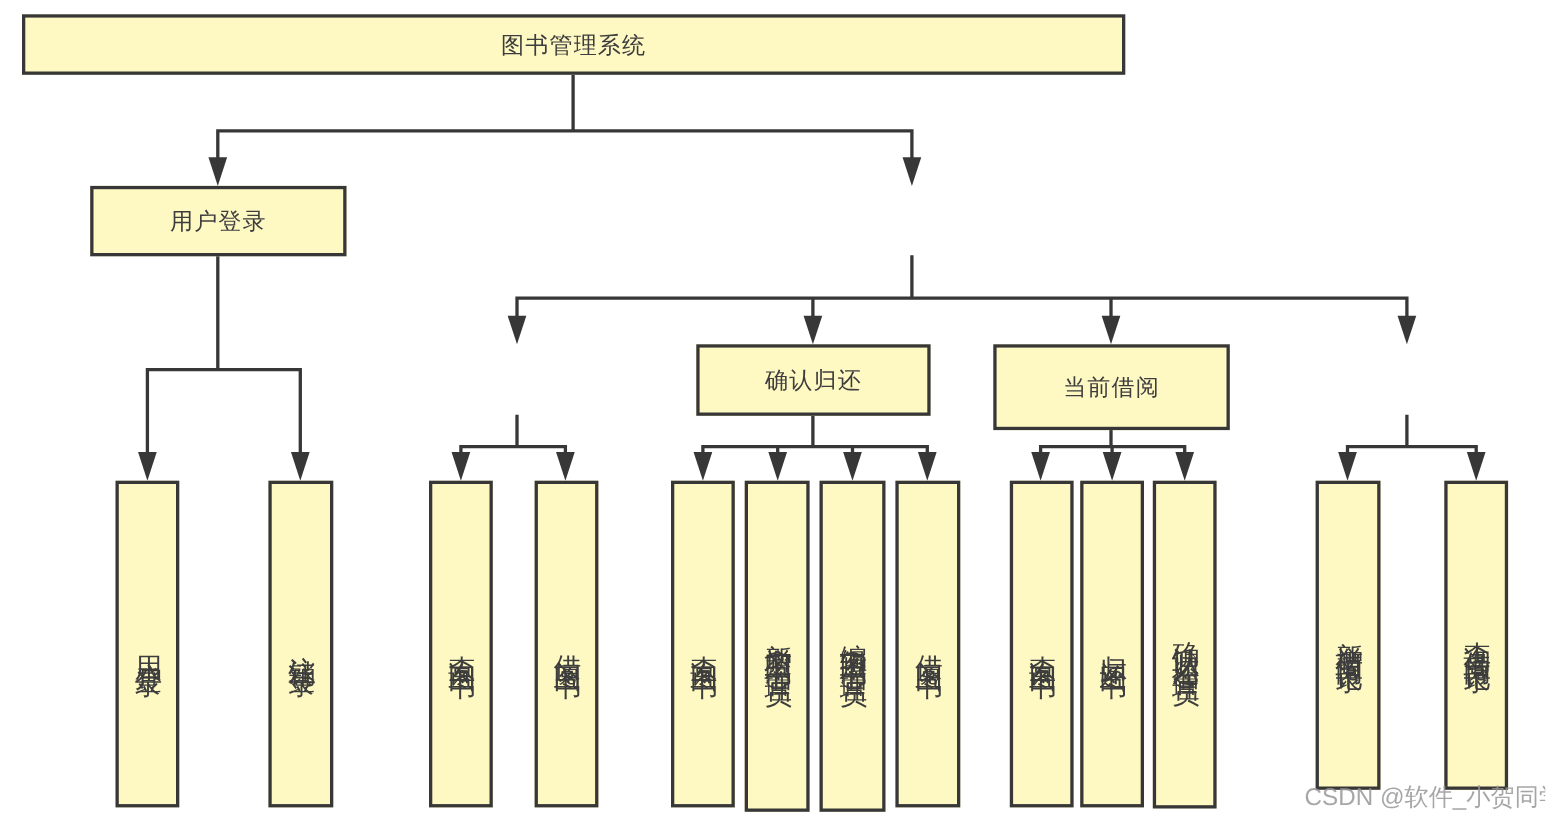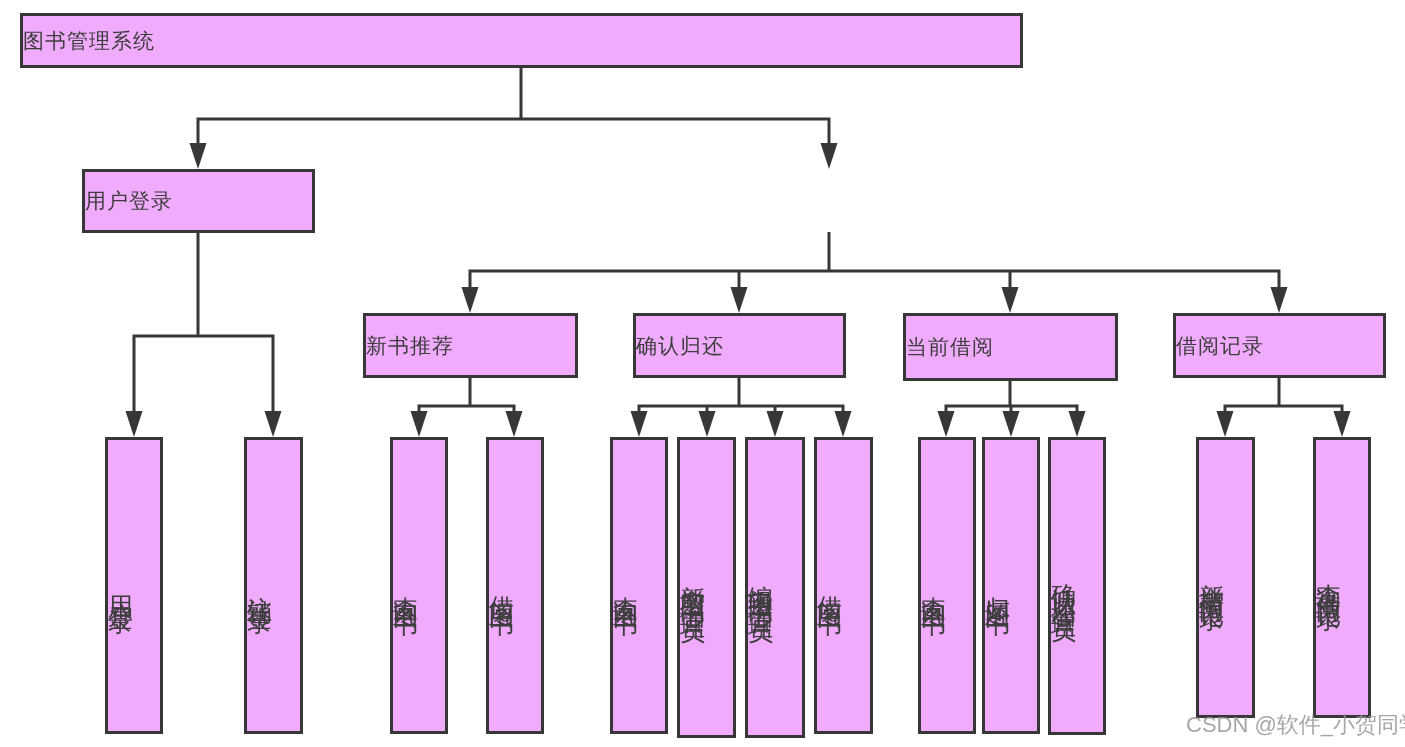--- a/index.html
+++ b/index.html
@@ -19,23 +19,24 @@
     position: absolute;
     left: 0;
     top: 0;
     width: 1405px;
     height: 747px;
   }
   .box {
     position: absolute;
     box-sizing: border-box;
     border: 3px solid #373737;
-    background: #f0abfc;
+    background: #fef9c3;
     display: flex;
     align-items: center;
+    justify-content: center;
     color: #3d3d3d;
   }
   .hlabel {
     font-size: 21px;
     letter-spacing: 1px;
     white-space: nowrap;
     color: #3d3d3d;
   }
   .vlabel {
     writing-mode: vertical-rl;
@@ -102,31 +103,25 @@
   </svg>
 
   <div class="box" style="left:20px; top:13px; width:1003px; height:55px;">
     <span class="hlabel">图书管理系统</span>
   </div>
 
   <div class="box" style="left:82px; top:169px; width:233px; height:64px;">
     <span class="hlabel">用户登录</span>
   </div>
 
-  <div class="box" style="left:363px; top:313px; width:215px; height:65px;">
-    <span class="hlabel">新书推荐</span>
-  </div>
   <div class="box" style="left:633px; top:313px; width:213px; height:65px;">
     <span class="hlabel">确认归还</span>
   </div>
-  <div class="box" style="left:903px; top:313px; width:215px; height:68px;">
+  <div class="box" style="left:903px; top:313px; width:215px; height:78px;">
     <span class="hlabel">当前借阅</span>
-  </div>
-  <div class="box" style="left:1173px; top:313px; width:213px; height:65px;">
-    <span class="hlabel">借阅记录</span>
   </div>
 
   <div class="box" style="left:105px; top:437px; width:58px; height:297px;">
     <span class="vlabel">用户登录</span>
   </div>
   <div class="box" style="left:244px; top:437px; width:59px; height:297px;">
     <span class="vlabel">注销登录</span>
   </div>
 
   <div class="box" style="left:390px; top:437px; width:58px; height:297px;">

